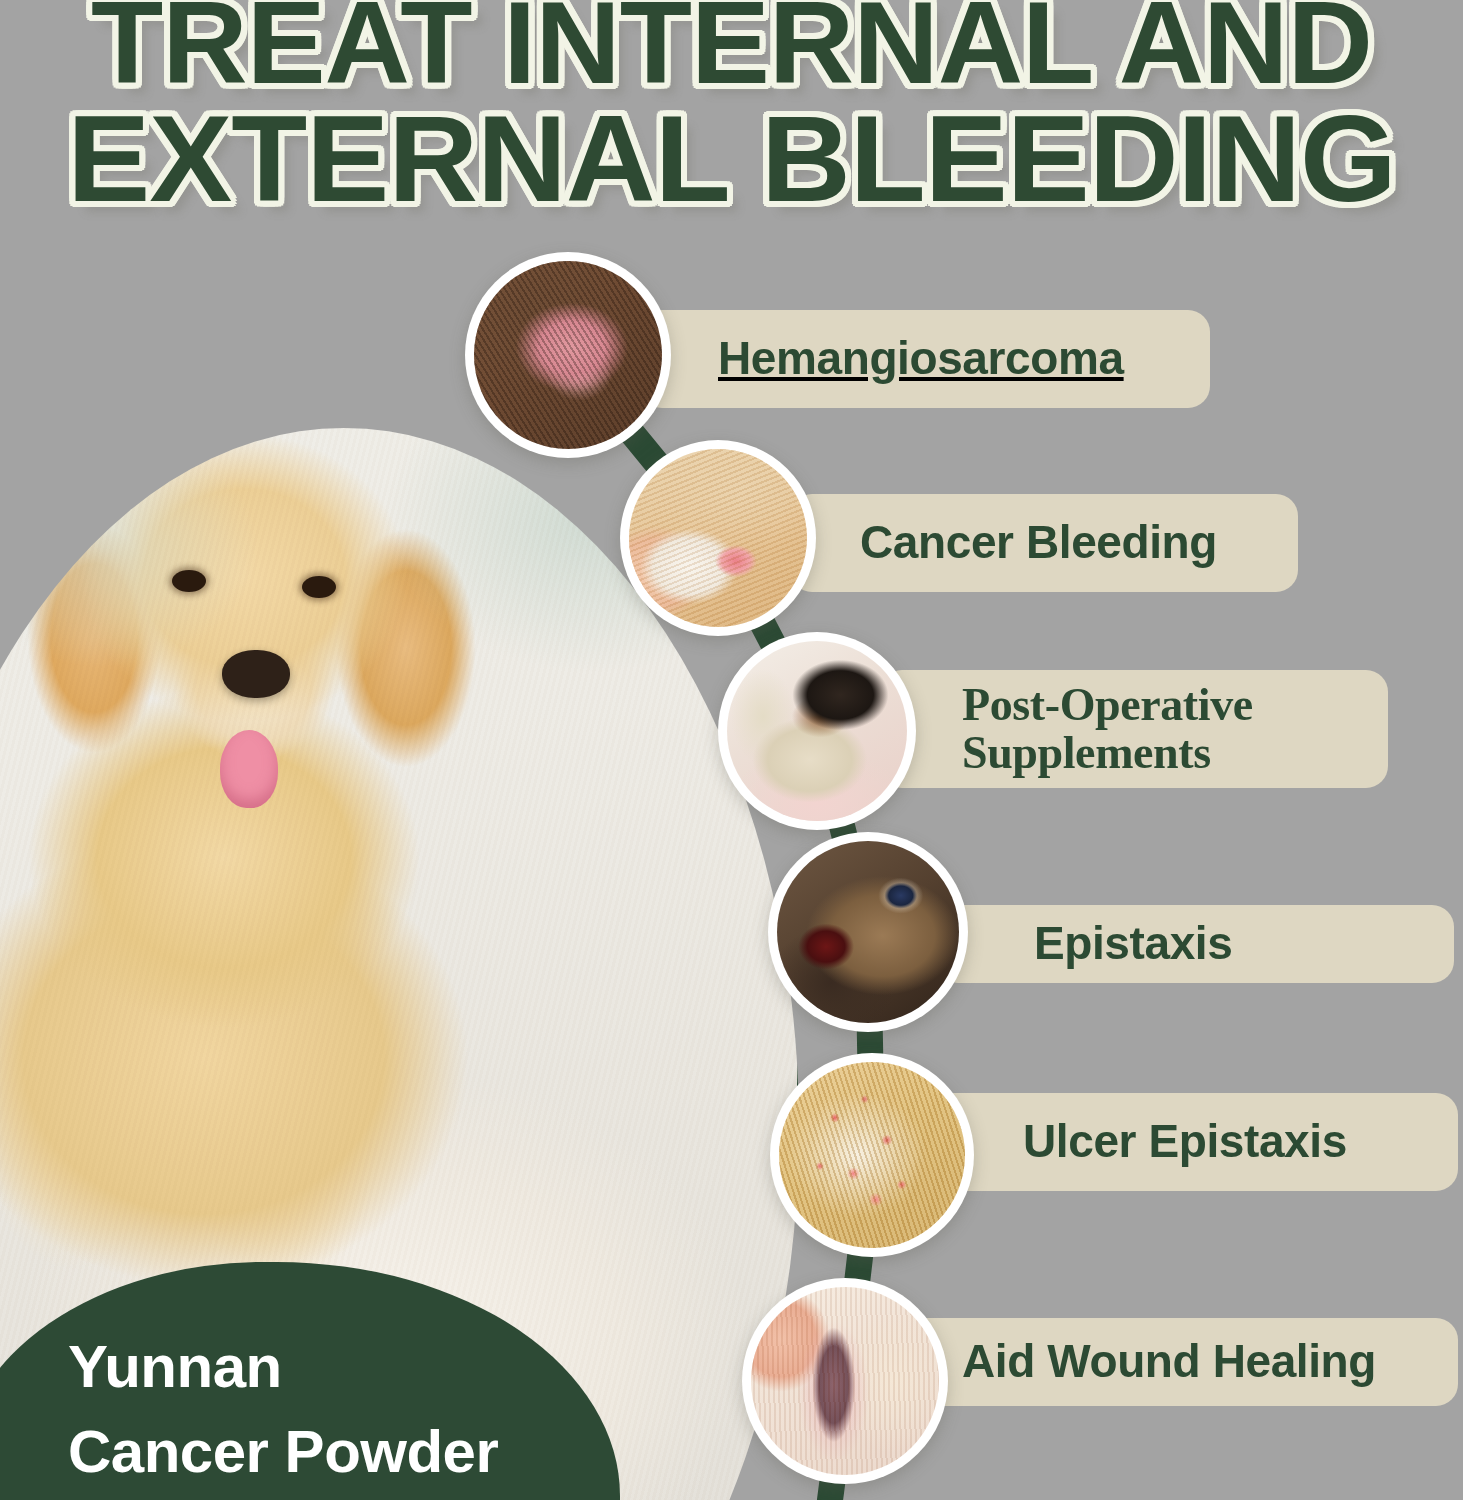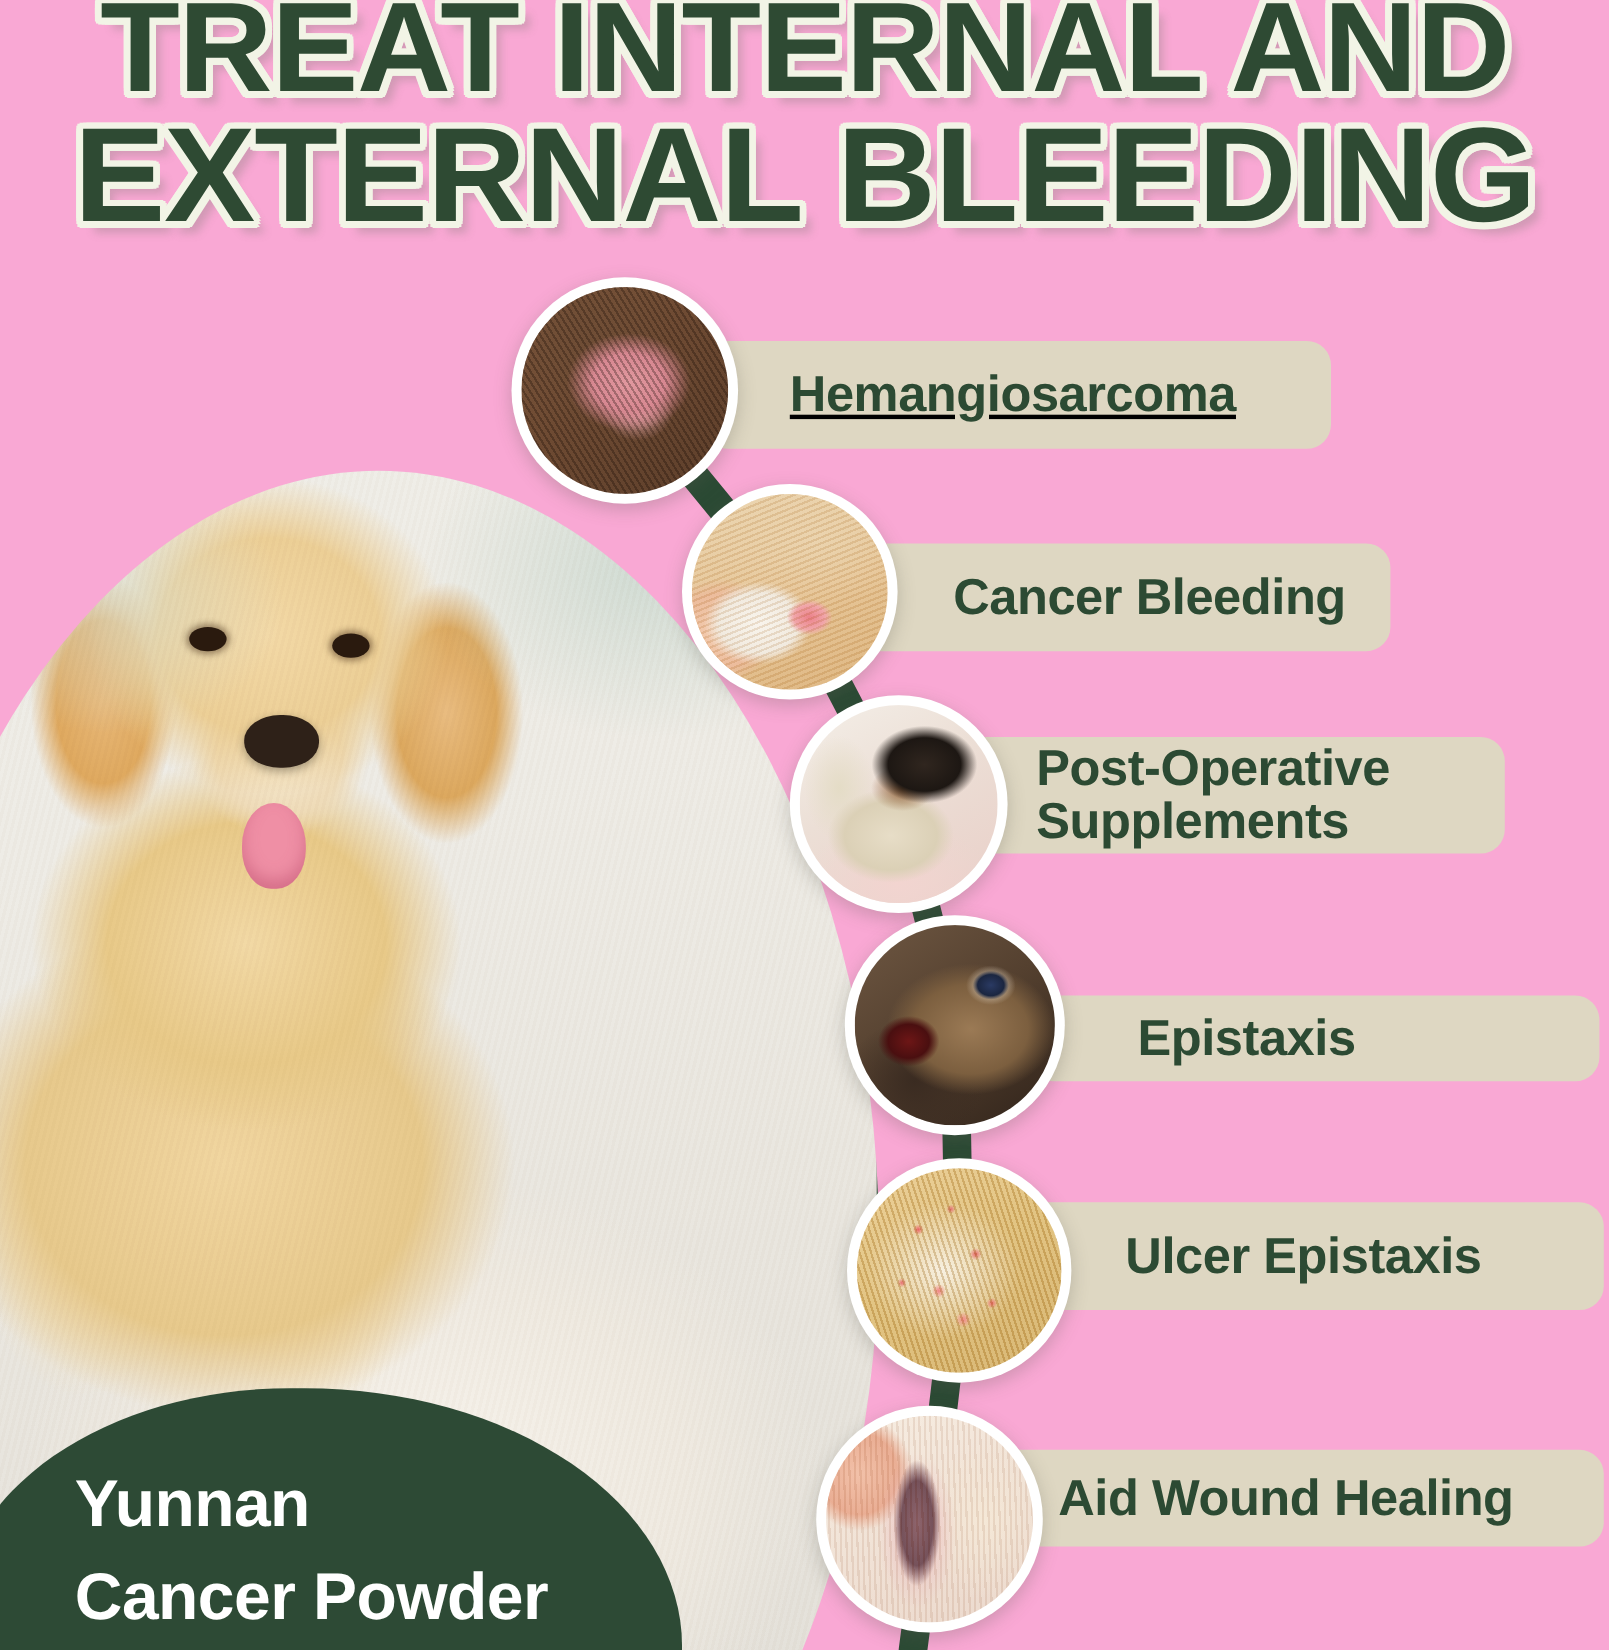--- a/index.html
+++ b/index.html
@@ -5,21 +5,21 @@
   html,body{margin:0;padding:0;background:#ffffff;}
   body{
     font-family:"Liberation Sans","DejaVu Sans",sans-serif;
     -webkit-font-smoothing:antialiased;
   }
   #poster{
     position:relative;
     width:1463px;
     height:1500px;
     overflow:hidden;
-    background:#f9a8d4;
+    background:#a3a3a3;
   }
 
   
   .headline{
     position:absolute;
     left:0; top:-10px;
     width:1463px;
     text-align:center;
     z-index:40;
     pointer-events:none;
@@ -324,25 +324,25 @@
     <div class="inner">
         <div class="tex"></div>
         <div class="hair"></div>
       </div>
   </div>
 
   <div class="chip" style="left:640px;top:310px;width:570px;height:98px;padding-left:78px;text-decoration:underline;">
     <span class="txt">Hemangiosarcoma</span>
   </div>
 
-  <div class="chip" style="left:756px;top:494px;width:508px;height:98px;padding-left:70px;justify-content:center;">
+  <div class="chip" style="left:790px;top:494px;width:508px;height:98px;padding-left:70px;">
     <span class="txt">Cancer Bleeding</span>
   </div>
 
-  <div class="chip" style="left:860px;top:670px;width:508px;height:106px;padding-left:82px;">
+  <div class="chip" style="left:880px;top:670px;width:508px;height:118px;padding-left:82px;font-family:Liberation Serif, serif;">
     <span class="txt">Post-Operative
 Supplements</span>
   </div>
 
   <div class="chip" style="left:936px;top:880px;width:518px;height:78px;padding-left:98px;margin-top:25px;">
     <span class="txt">Epistaxis</span>
   </div>
 
   <div class="chip" style="left:905px;top:1093px;width:553px;height:98px;padding-left:118px;">
     <span class="txt">Ulcer Epistaxis</span>

